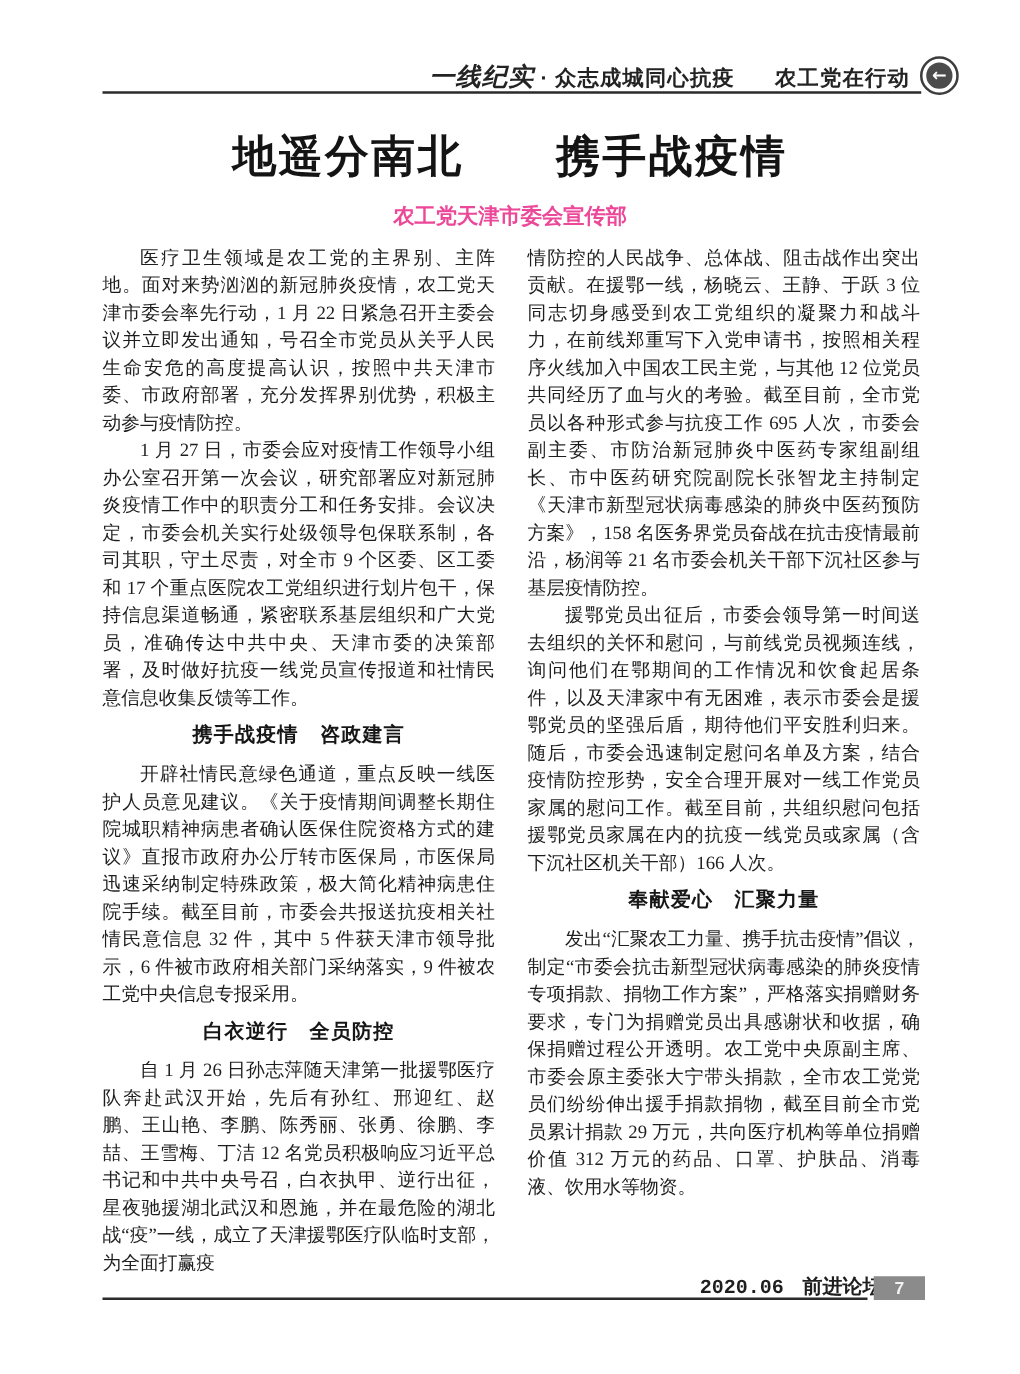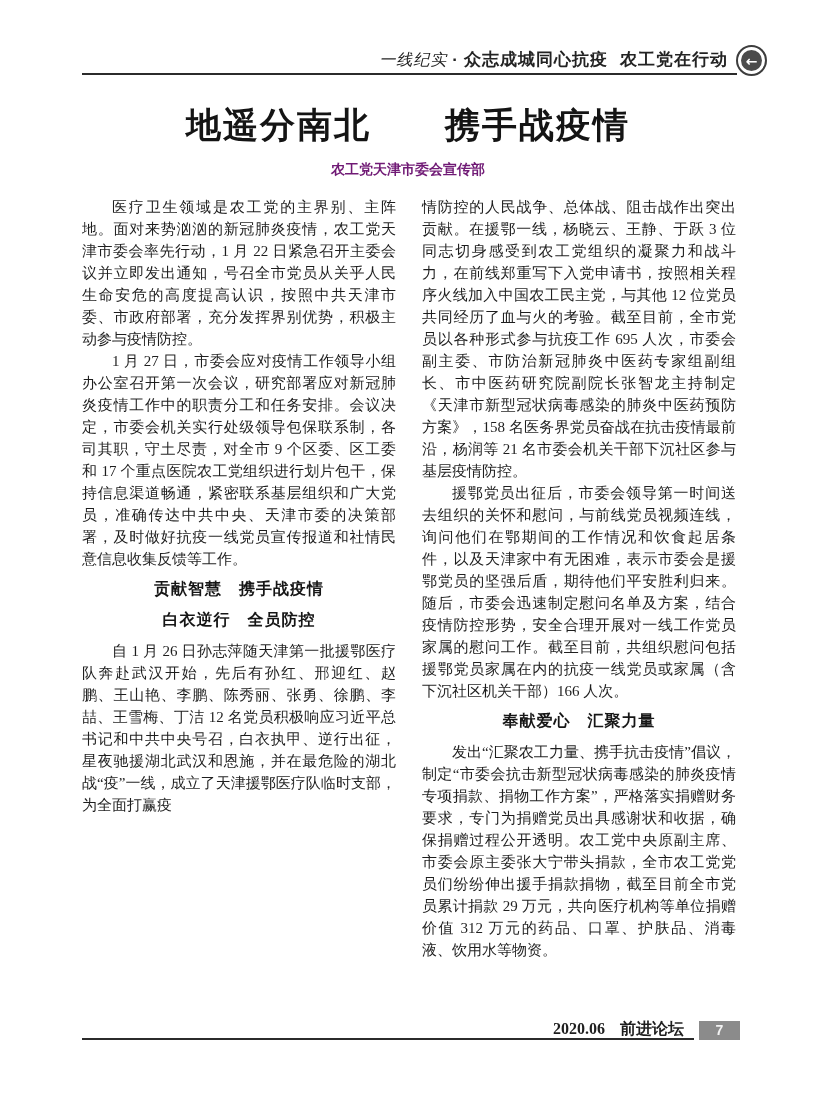--- a/index.html
+++ b/index.html
@@ -20,25 +20,25 @@
     font-family: "Liberation Sans", "DejaVu Sans", sans-serif;
     font-size: 17px;
     font-weight: bold;
     color: #232323;
     letter-spacing: 1px;
     white-space: nowrap;
   }
   .header-script {
     font-family: "Liberation Serif", "DejaVu Serif", serif;
     font-style: italic;
-    font-weight: 400;
-    font-size: 16px;
+    font-weight: 700;
+    font-size: 20px;
   }
   .header-sep { margin: 0 5px; font-weight: bold; }
-  .header-series { margin-left: 12px; }
+  .header-series { margin-left: 32px; }
   .header-rule {
     position: absolute;
     left: 82px;
     top: 73px;
     width: 655px;
     height: 2px;
     background: #2b2b2b;
   }
   .header-icon {
     position: absolute;
@@ -83,22 +83,22 @@
     white-space: nowrap;
   }
   .byline {
     position: absolute;
     top: 161px;
     left: 0;
     width: 100%;
     text-align: center;
     font-family: "Liberation Sans", "DejaVu Sans", sans-serif;
     font-weight: bold;
-    font-size: 14px;
-    color: #701a75;
+    font-size: 17px;
+    color: #ec4899;
   }
 
   
   .column {
     position: absolute;
     top: 196px;
     width: 314px;
     font-size: 15px;
     line-height: 22px;
     text-align: justify;
@@ -122,24 +122,24 @@
     position: absolute;
     left: 82px;
     top: 1038px;
     width: 612px;
     height: 2px;
     background: #2b2b2b;
   }
   .footer-text {
     position: absolute;
     top: 1019px;
-    left: 74px;
+    left: 96px;
     width: 610px;
     text-align: right;
-    font-family: Liberation Serif, serif;
+    font-family: Liberation Mono, monospace;
     font-weight: bold;
     font-size: 16px;
     color: #1e1e1e;
     white-space: nowrap;
   }
   .footer-issue { margin-right: 15px; }
   .page-num {
     position: absolute;
     left: 699px;
     top: 1021px;
@@ -164,21 +164,22 @@
 <div class="header-icon">
   <div class="header-icon-inner">←</div>
 </div>
 
 <div class="title">地遥分南北　　携手战疫情</div>
 <div class="byline">农工党天津市委会宣传部</div>
 
 <div class="column" id="column-left">
     <div class="body-para indent">医疗卫生领域是农工党的主界别、主阵地。面对来势汹汹的新冠肺炎疫情，农工党天津市委会率先行动，1 月 22 日紧急召开主委会议并立即发出通知，号召全市党员从关乎人民生命安危的高度提高认识，按照中共天津市委、市政府部署，充分发挥界别优势，积极主动参与疫情防控。</div>
     <div class="body-para indent">1 月 27 日，市委会应对疫情工作领导小组办公室召开第一次会议，研究部署应对新冠肺炎疫情工作中的职责分工和任务安排。会议决定，市委会机关实行处级领导包保联系制，各司其职，守土尽责，对全市 9 个区委、区工委和 17 个重点医院农工党组织进行划片包干，保持信息渠道畅通，紧密联系基层组织和广大党员，准确传达中共中央、天津市委的决策部署，及时做好抗疫一线党员宣传报道和社情民意信息收集反馈等工作。</div>
-    <div class="sec-heading">贡献智慧　携手战疫情</div>
+    <div class="sec-heading">携手战疫情　咨政建言</div>
+    <div class="body-para indent">开辟社情民意绿色通道，重点反映一线医护人员意见建议。《关于疫情期间调整长期住院城职精神病患者确认医保住院资格方式的建议》直报市政府办公厅转市医保局，市医保局迅速采纳制定特殊政策，极大简化精神病患住院手续。截至目前，市委会共报送抗疫相关社情民意信息 32 件，其中 5 件获天津市领导批示，6 件被市政府相关部门采纳落实，9 件被农工党中央信息专报采用。</div>
     <div class="sec-heading">白衣逆行　全员防控</div>
     <div class="body-para indent">自 1 月 26 日孙志萍随天津第一批援鄂医疗队奔赴武汉开始，先后有孙红、邢迎红、赵鹏、王山艳、李鹏、陈秀丽、张勇、徐鹏、李喆、王雪梅、丁洁 12 名党员积极响应习近平总书记和中共中央号召，白衣执甲、逆行出征，星夜驰援湖北武汉和恩施，并在最危险的湖北战“疫”一线，成立了天津援鄂医疗队临时支部，为全面打赢疫</div>
   </div>
 <div class="column" id="column-right">
     <div class="body-para">情防控的人民战争、总体战、阻击战作出突出贡献。在援鄂一线，杨晓云、王静、于跃 3 位同志切身感受到农工党组织的凝聚力和战斗力，在前线郑重写下入党申请书，按照相关程序火线加入中国农工民主党，与其他 12 位党员共同经历了血与火的考验。截至目前，全市党员以各种形式参与抗疫工作 695 人次，市委会副主委、市防治新冠肺炎中医药专家组副组长、市中医药研究院副院长张智龙主持制定《天津市新型冠状病毒感染的肺炎中医药预防方案》，158 名医务界党员奋战在抗击疫情最前沿，杨润等 21 名市委会机关干部下沉社区参与基层疫情防控。</div>
     <div class="body-para indent">援鄂党员出征后，市委会领导第一时间送去组织的关怀和慰问，与前线党员视频连线，询问他们在鄂期间的工作情况和饮食起居条件，以及天津家中有无困难，表示市委会是援鄂党员的坚强后盾，期待他们平安胜利归来。随后，市委会迅速制定慰问名单及方案，结合疫情防控形势，安全合理开展对一线工作党员家属的慰问工作。截至目前，共组织慰问包括援鄂党员家属在内的抗疫一线党员或家属（含下沉社区机关干部）166 人次。</div>
     <div class="sec-heading">奉献爱心　汇聚力量</div>
     <div class="body-para indent">发出“汇聚农工力量、携手抗击疫情”倡议，制定“市委会抗击新型冠状病毒感染的肺炎疫情专项捐款、捐物工作方案”，严格落实捐赠财务要求，专门为捐赠党员出具感谢状和收据，确保捐赠过程公开透明。农工党中央原副主席、市委会原主委张大宁带头捐款，全市农工党党员们纷纷伸出援手捐款捐物，截至目前全市党员累计捐款 29 万元，共向医疗机构等单位捐赠价值 312 万元的药品、口罩、护肤品、消毒液、饮用水等物资。</div>
   </div>
 

